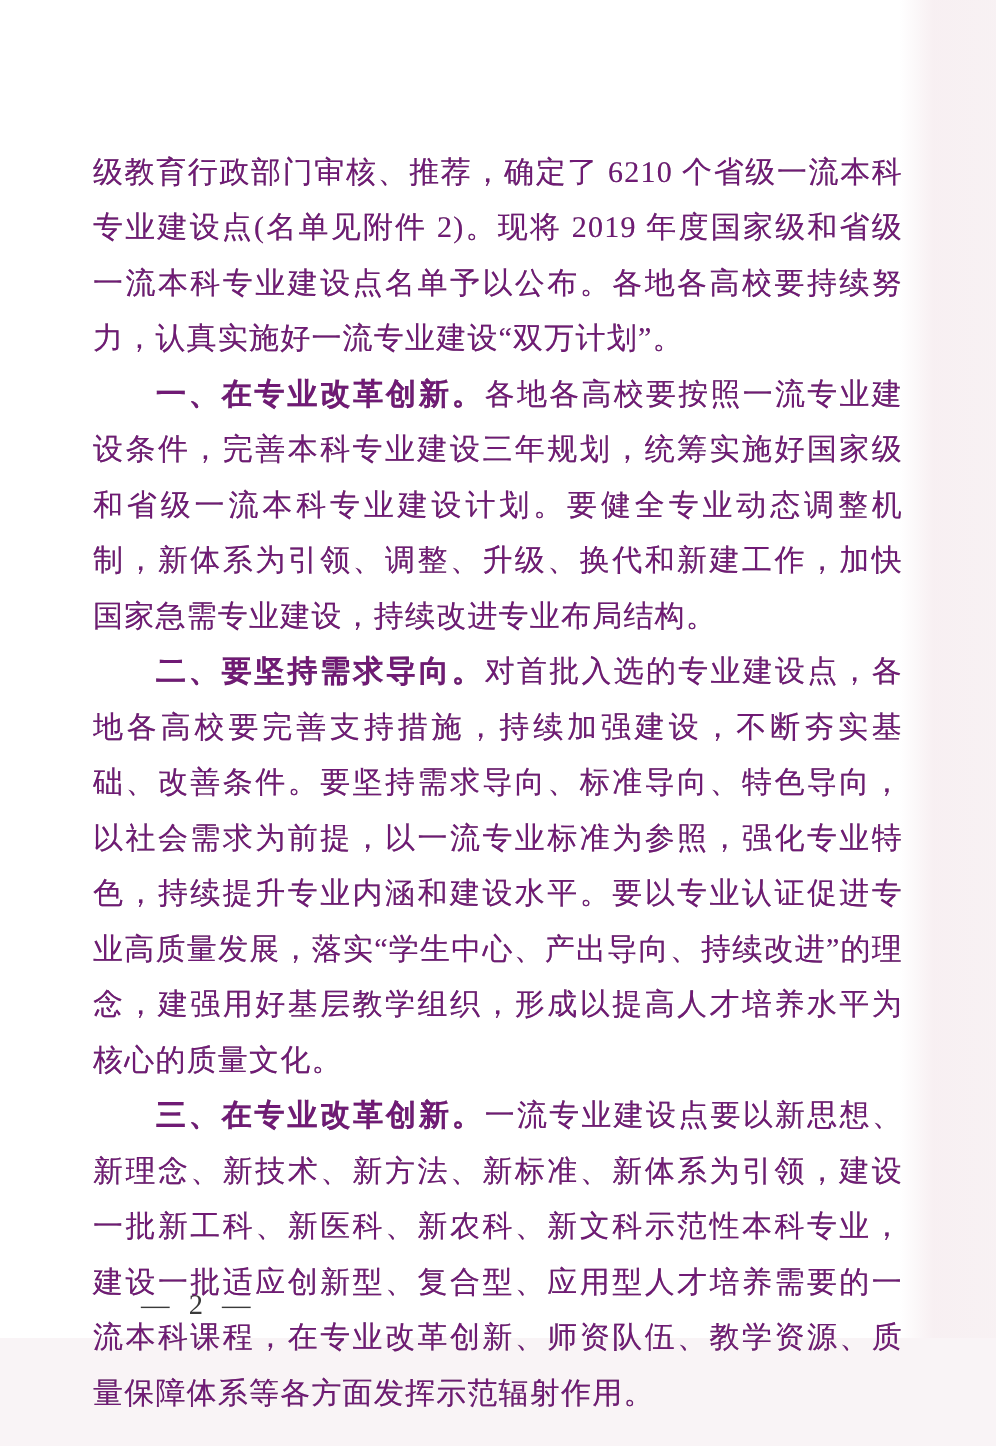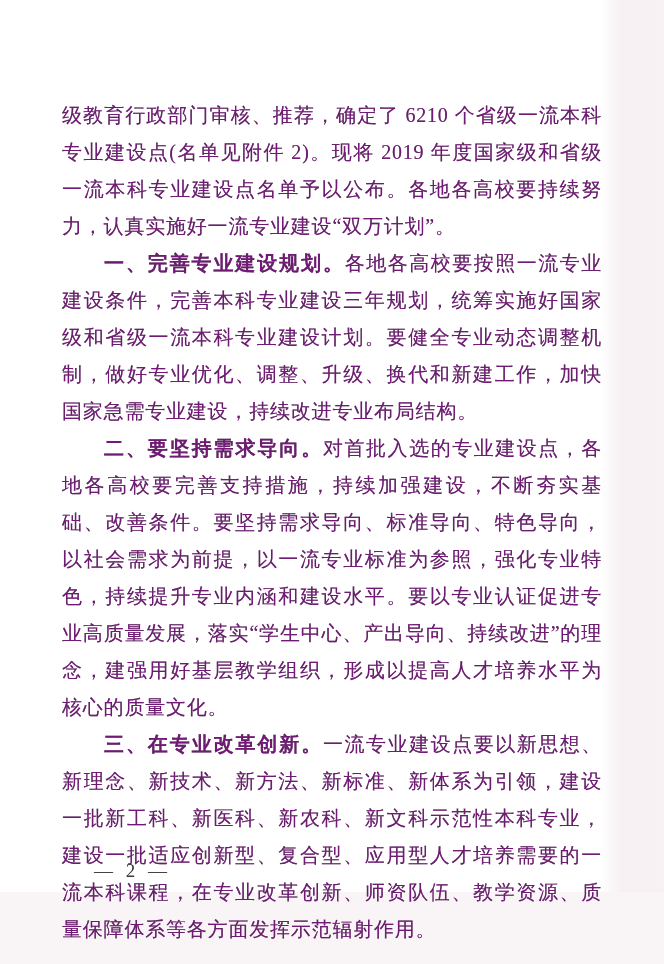--- a/index.html
+++ b/index.html
@@ -81,21 +81,21 @@
 
 <div class="scan-page">
 
   <div class="scan-edge-right"></div>
   <div class="scan-edge-bottom"></div>
 
   <div class="doc-body">
 
     <p class="doc-paragraph"><span class="para-heading"></span><span>级教育行政部门审核、推荐，确定了 6210 个省级一流本科专业建设点(名单见附件 2)。现将 2019 年度国家级和省级一流本科专业建设点名单予以公布。各地各高校要持续努力，认真实施好一流专业建设“双万计划”。</span></p>
 
-    <p class="doc-paragraph indented"><span class="para-heading">一、完善专业建设规划。</span><span>各地各高校要按照一流专业建设条件，完善本科专业建设三年规划，统筹实施好国家级和省级一流本科专业建设计划。要健全专业动态调整机制，做好专业优化、调整、升级、换代和新建工作，加快国家急需专业建设，持续改进专业布局结构。</span></p>
+    <p class="doc-paragraph indented"><span class="para-heading">一、在专业改革创新。</span><span>各地各高校要按照一流专业建设条件，完善本科专业建设三年规划，统筹实施好国家级和省级一流本科专业建设计划。要健全专业动态调整机制，新体系为引领、调整、升级、换代和新建工作，加快国家急需专业建设，持续改进专业布局结构。</span></p>
 
     <p class="doc-paragraph indented"><span class="para-heading">二、要坚持需求导向。</span><span>对首批入选的专业建设点，各地各高校要完善支持措施，持续加强建设，不断夯实基础、改善条件。要坚持需求导向、标准导向、特色导向，以社会需求为前提，以一流专业标准为参照，强化专业特色，持续提升专业内涵和建设水平。要以专业认证促进专业高质量发展，落实“学生中心、产出导向、持续改进”的理念，建强用好基层教学组织，形成以提高人才培养水平为核心的质量文化。</span></p>
 
     <p class="doc-paragraph indented"><span class="para-heading">三、在专业改革创新。</span><span>一流专业建设点要以新思想、新理念、新技术、新方法、新标准、新体系为引领，建设一批新工科、新医科、新农科、新文科示范性本科专业，建设一批适应创新型、复合型、应用型人才培养需要的一流本科课程，在专业改革创新、师资队伍、教学资源、质量保障体系等各方面发挥示范辐射作用。</span></p>
 
   </div>
 
   <div class="page-number">— 2 —</div>
 
 </div>

